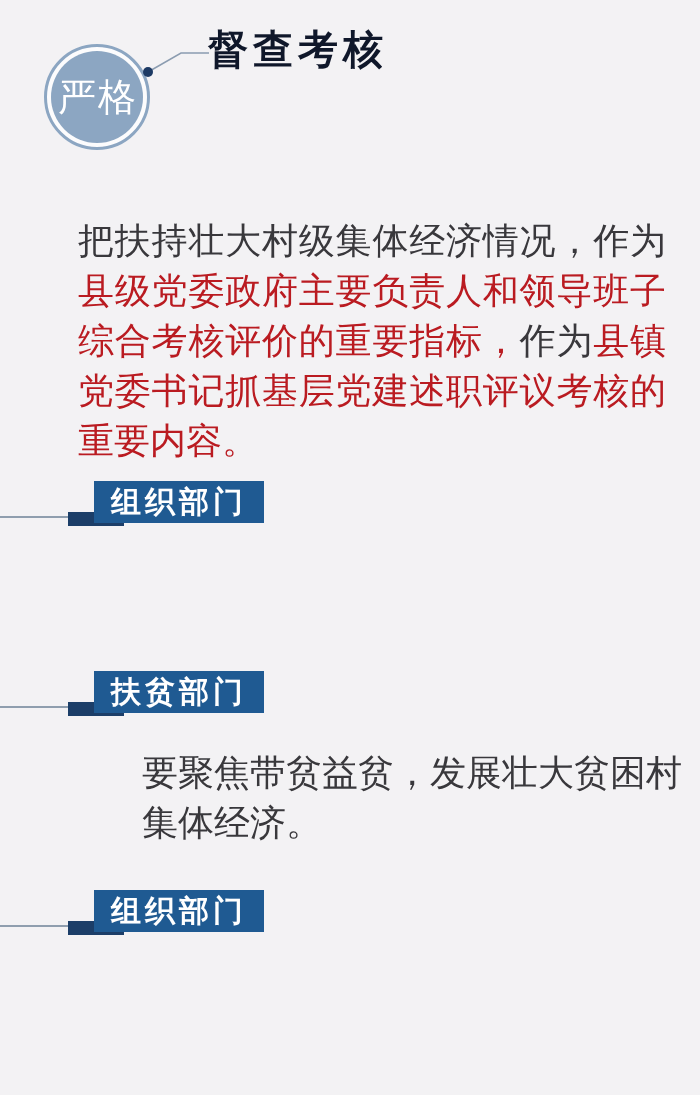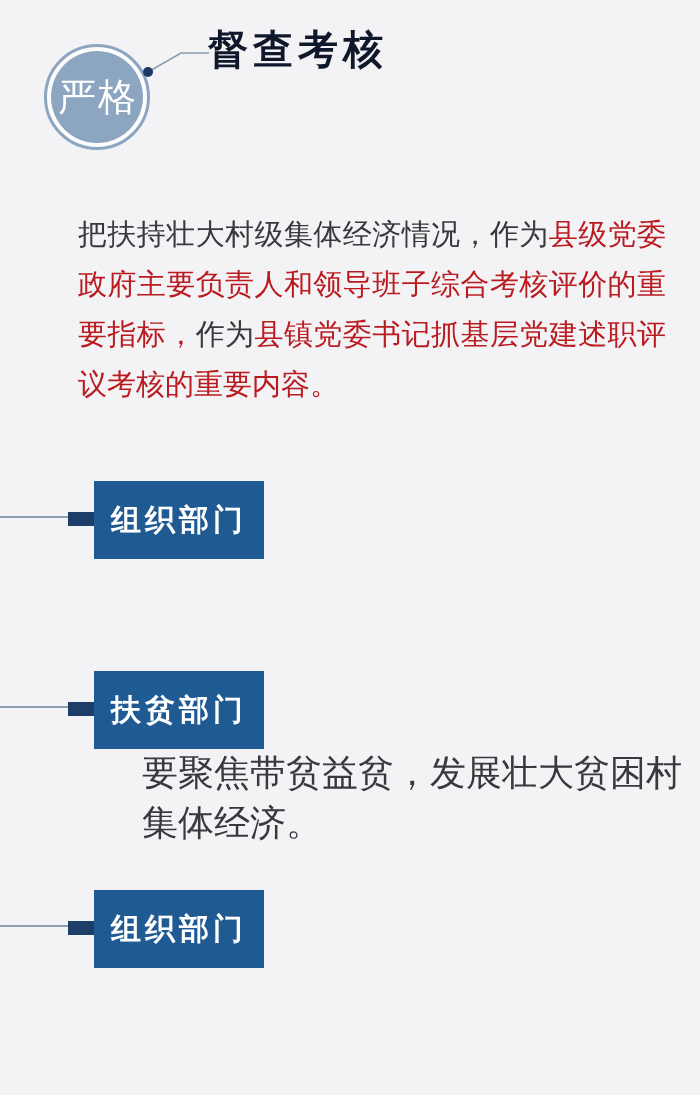--- a/index.html
+++ b/index.html
@@ -64,21 +64,21 @@
     letter-spacing: 5px;
     color: #0f172a;
     white-space: nowrap;
   }
 
   
   .intro {
     position: absolute;
     left: 78px; top: 180px;
     width: 588px;
-    font-size: 29px;
+    font-size: 36px;
     line-height: 50px;
     color: var(--body-text, #39383c);
     text-align: justify;
   }
   .intro .seg-red { color: var(--red-text, #ba1b21); }
   .intro .seg-normal { color: var(--body-text, #39383c); }
 
   
   .section-thin-line {
     position: absolute;
@@ -90,21 +90,21 @@
     position: absolute;
     left: 68px;
     width: 56px; height: 14px;
     background: var(--badge-dark-bar, #1c3e68);
   }
   .section-badge {
     position: absolute;
     left: 94px;
     height: 42px;
     line-height: 42px;
-    padding: 18px 17px;
+    padding: 0 17px;
     background: var(--badge-blue, #1f5a92);
     color: #ffffff;
     font-size: 30px;
     font-weight: bold;
     letter-spacing: 4px;
     white-space: nowrap;
   }
   .section-body {
     position: absolute;
     left: 106px;

